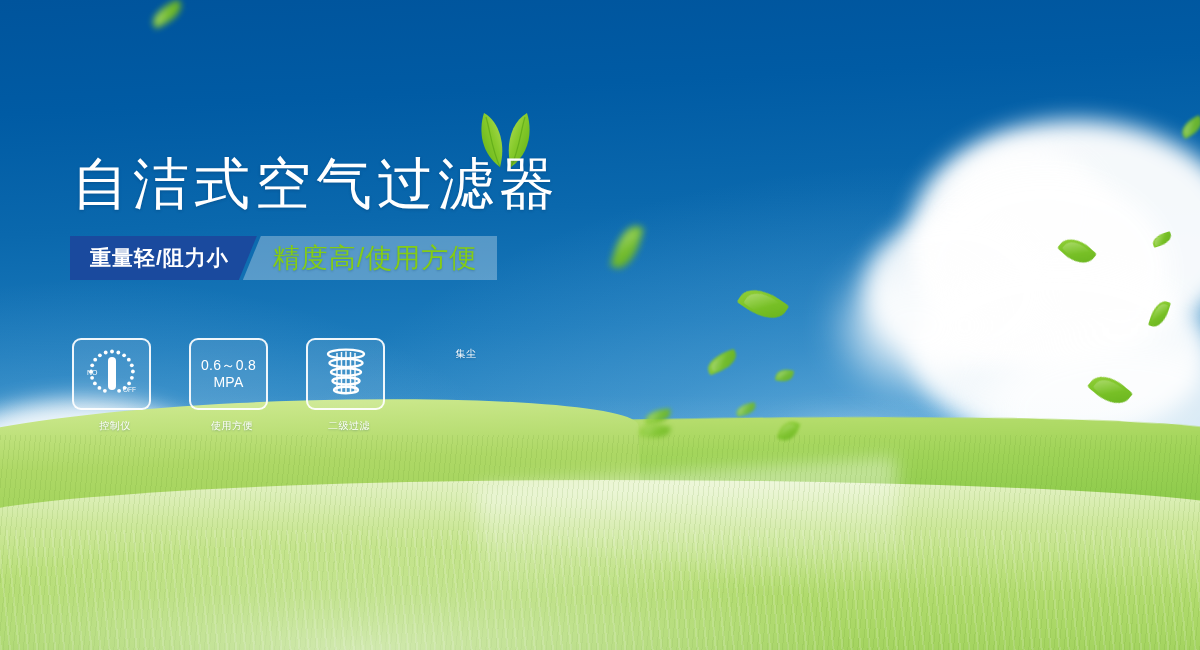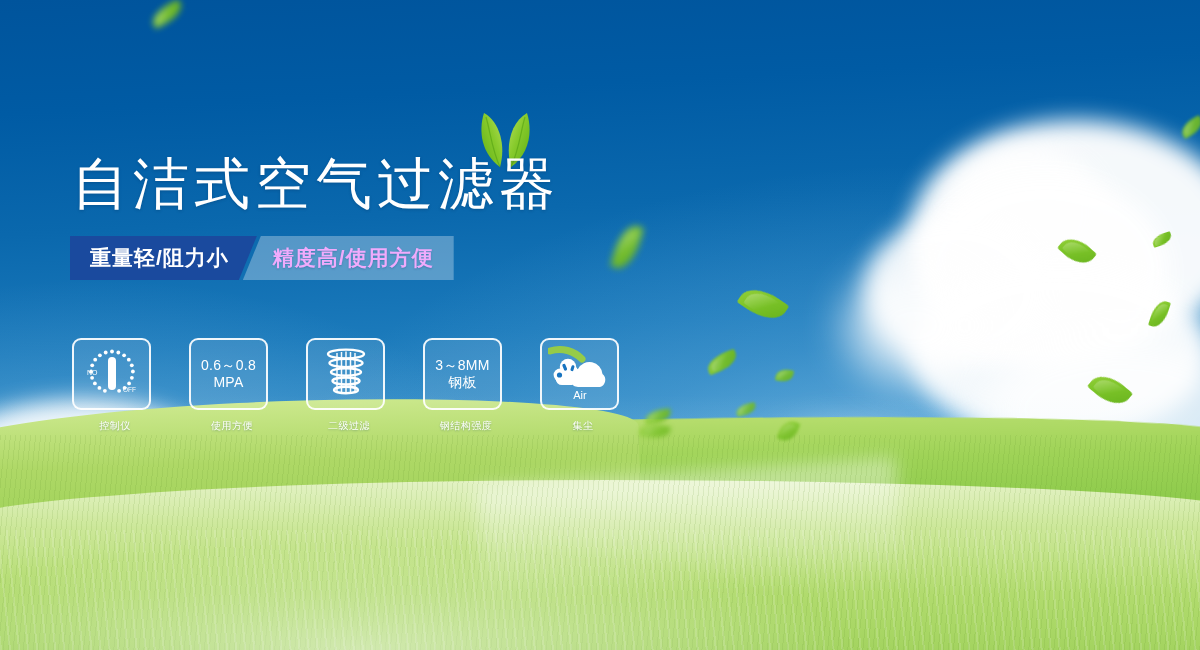--- a/index.html
+++ b/index.html
@@ -123,26 +123,25 @@
 
   
   .tagbar{ position:absolute; left:70px; top:236px; height:44px; display:flex; }
   .tag-dark{
     background:#1a4a9e; color:#fff; font-size:21px; font-weight:bold;
     letter-spacing:1px; display:flex; align-items:center;
     padding:0 28px 0 20px; clip-path:polygon(0 0, 100% 0, calc(100% - 18px) 100%, 0 100%);
     position:relative; z-index:2;
   }
   .tag-light{
-    background:rgba(255,255,255,.30); color:#f0abfc; font-size:21px;
+    background:rgba(255,255,255,.30); color:#84cc16; font-size:27px;
     letter-spacing:1px; display:flex; align-items:center;
     padding:0 20px 0 30px; margin-left:-14px;
     clip-path:polygon(18px 0, 100% 0, 100% 100%, 0 100%);
     text-shadow:0 1px 2px rgba(0,50,100,.25);
-    font-weight:bold;
   }
 
   
   .features{ position:absolute; left:72px; top:338px; display:flex; gap:31px; }
   .feature{ width:86px; text-align:center; }
   .fbox{
     width:79px; height:72px; border:2px solid rgba(255,255,255,.92);
     border-radius:9px; background:rgba(255,255,255,.10);
     display:flex; flex-direction:column; align-items:center; justify-content:center;
     color:#fff; position:relative; overflow:hidden;
@@ -301,44 +300,19 @@
             <line x1="18.5" y1="6" x2="18.5" y2="46"></line>
             <line x1="23" y1="5.5" x2="23" y2="46.5"></line>
             <line x1="27.5" y1="6" x2="27.5" y2="46"></line>
             <line x1="32" y1="7" x2="32" y2="45"></line>
           </g>
         </svg>
       </div>
       <div class="flabel">二级过滤</div>
     </div>
 
+
     <div class="feature">
-      <div class="fbox">
-        <div class="txt">3～8MM</div>
-        <div class="txt">钢板</div>
-      </div>
-      <div class="flabel">钢结构强度</div>
-    </div>
-
-    <div class="feature">
-      <div class="fbox">
-        <svg width="64" height="58" viewBox="0 0 64 58">
-          <path d="M2 6 C14 2 26 6 34 14" stroke="#9ed13a" stroke-width="7" fill="none" opacity=".9" stroke-linecap="round"></path>
-          <g fill="#ffffff">
-            <path d="M13 20 a8 8 0 1 1 6.5 13.5 a7 7 0 0 1 -6.5 -13.5 Z" opacity="0"></path>
-            <circle cx="20" cy="22" r="8.2"></circle>
-            <circle cx="12" cy="30" r="6.4"></circle>
-            <path d="M24 40 h-10 a6.4 6.4 0 0 1 0 -12.8 a8.2 8.2 0 0 1 16 -2 Z"></path>
-            <path d="M30 42 a9 9 0 0 1 0 -18 a13 13 0 0 1 24.5 5 a7.5 7.5 0 0 1 -2.5 13 Z"></path>
-          </g>
-          <g fill="#1874c0">
-            <rect x="15" y="19" width="3.2" height="7" rx="1.4" transform="rotate(-22 16 22)"></rect>
-            <rect x="23" y="20" width="3" height="6" rx="1.4" transform="rotate(18 24 23)"></rect>
-            <circle cx="11.5" cy="30" r="2.6"></circle>
-          </g>
-          <text x="32" y="54" text-anchor="middle" font-family="'Liberation Sans',sans-serif" font-size="11" fill="#ffffff">Air</text>
-        </svg>
-      </div>
       <div class="flabel">集尘</div>
     </div>
 
   </div>
 </div>
 
 </body></html>

